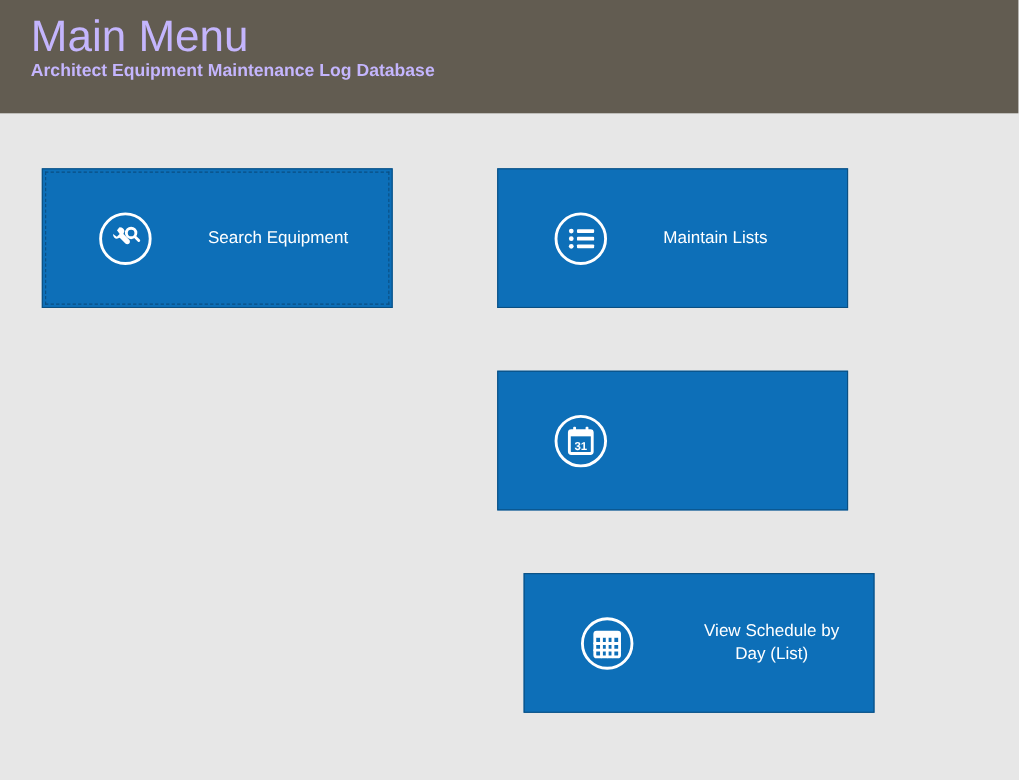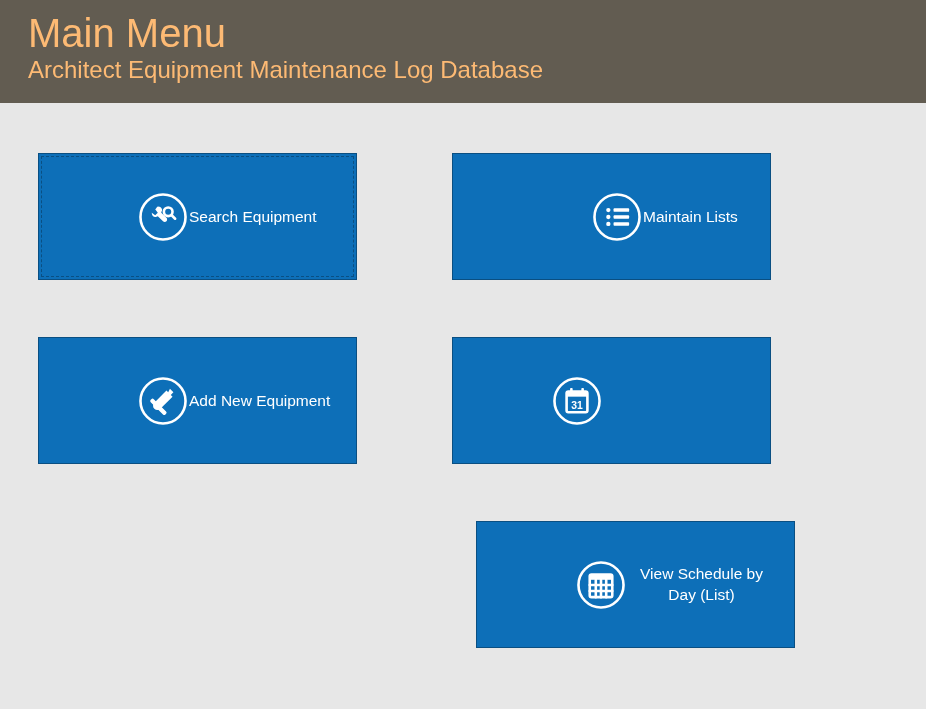--- a/index.html
+++ b/index.html
@@ -1,29 +1,29 @@
 <!DOCTYPE html>
 <html><head>
   <meta charset="utf-8">
   <style>
     * { margin:0; padding:0; box-sizing:border-box; }
     html,body { width:926px; height:709px; font-family:"Segoe UI Light","Segoe UI",Arial,sans-serif; background:#e7e7e7; }
-    .banner { width:100%; height:103px; background:#625c51; color:#fdba74; padding:12px 0 0 28px; }
+    .banner { width:100%; height:103px; background:#625c51; color:#c4b5fd; padding:12px 0 0 28px; }
     .banner h1 { font-weight:300; font-size:40px; line-height:1.05; }
-    .banner .sub { font-weight:400; font-size:24px; margin-top:2px; }
+    .banner .sub { font-weight:700; font-size:16px; margin-top:2px; }
     .content { position:relative; width:100%; height:542px; }
     .tile { position:absolute; width:319px; height:127px; background:#0d6fb8; border:1px solid #0a4f82; display:flex; align-items:center; cursor:pointer; }
     .tile.focused { outline:1px dashed #0a4f82; outline-offset:-4px; }
-    .ico-wrap { width:150px; display:flex; justify-content:flex-end; align-items:center; }
+    .ico-wrap { width:150px; display:flex; justify-content:center; align-items:center; }
     .ico { width:52px; height:52px; }
     .tile-label { flex:1; color:#fff; font-size:15.5px; font-family:"Segoe UI",Arial,sans-serif; font-weight:400; padding-right:18px; }
     .center { text-align:center; line-height:1.35; }
     
     .t1 { left:38px;  top:50px;  }
-    .t2 { left:452px; top:50px;padding-left:40px;  }
+    .t2 { left:452px; top:50px;  }
     .t3 { left:38px;  top:234px; }
     .t4 { left:452px; top:234px; }
     .t5 { left:476px; top:418px; }
     
     .circle { fill:none; stroke:#fff; stroke-width:3; }
     .glyph  { fill:#fff; }
     .gstroke{ fill:none; stroke:#fff; stroke-width:3; stroke-linecap:round; }
   </style>
 </head>
 <body>
@@ -55,30 +55,20 @@
         <rect class="glyph" x="26" y="20" width="18" height="4" rx="1"></rect>
         <circle class="glyph" cx="20" cy="30" r="2.5"></circle>
         <rect class="glyph" x="26" y="28" width="18" height="4" rx="1"></rect>
         <circle class="glyph" cx="20" cy="38" r="2.5"></circle>
         <rect class="glyph" x="26" y="36" width="18" height="4" rx="1"></rect>
       </svg>
     </div>
     <div class="tile-label">Maintain Lists</div>
   </div>
 
-  <div class="tile t3">
-    <div class="ico-wrap">
-      <svg class="ico" viewBox="0 0 60 60">
-        <circle class="circle" cx="30" cy="30" r="26"></circle>
-        <path class="glyph" d="M38 16l4 4-3 3 2 2-14 14c-2 2-5 2-7 0s-2-5 0-7l14-14 2 2 2-4z"></path>
-        <rect class="glyph" x="19" y="19" width="5" height="24" rx="2" transform="rotate(-45 30 30)"></rect>
-      </svg>
-    </div>
-    <div class="tile-label">Add New Equipment</div>
-  </div>
 
   <div class="tile t4">
     <div class="ico-wrap">
       <svg class="ico" viewBox="0 0 60 60">
         <circle class="circle" cx="30" cy="30" r="26"></circle>
         <rect class="gstroke" x="18" y="19" width="24" height="24" rx="2" stroke-width="2.5"></rect>
         <rect class="glyph" x="18" y="19" width="24" height="6"></rect>
         <rect class="glyph" x="22" y="15" width="3" height="6" rx="1"></rect>
         <rect class="glyph" x="35" y="15" width="3" height="6" rx="1"></rect>
         <text x="30" y="39" text-anchor="middle" font-family="Segoe UI,Arial" font-size="12" font-weight="600" fill="#fff">31</text>

